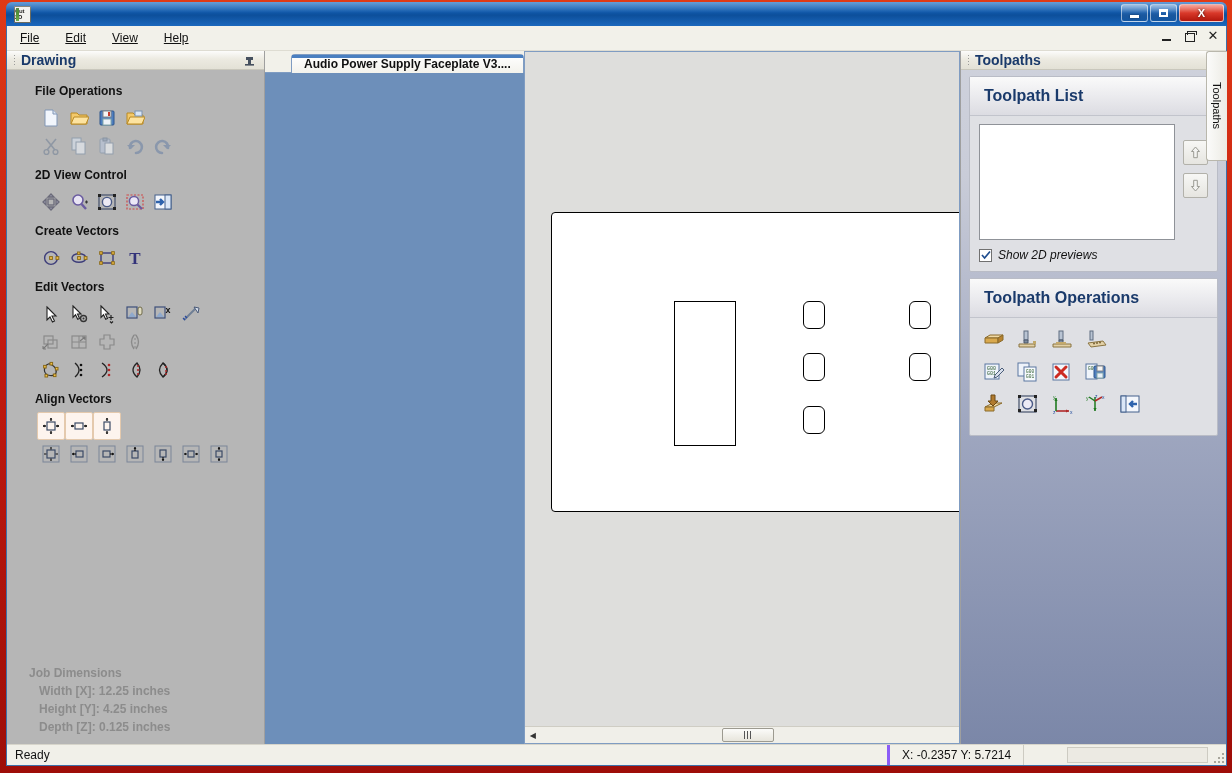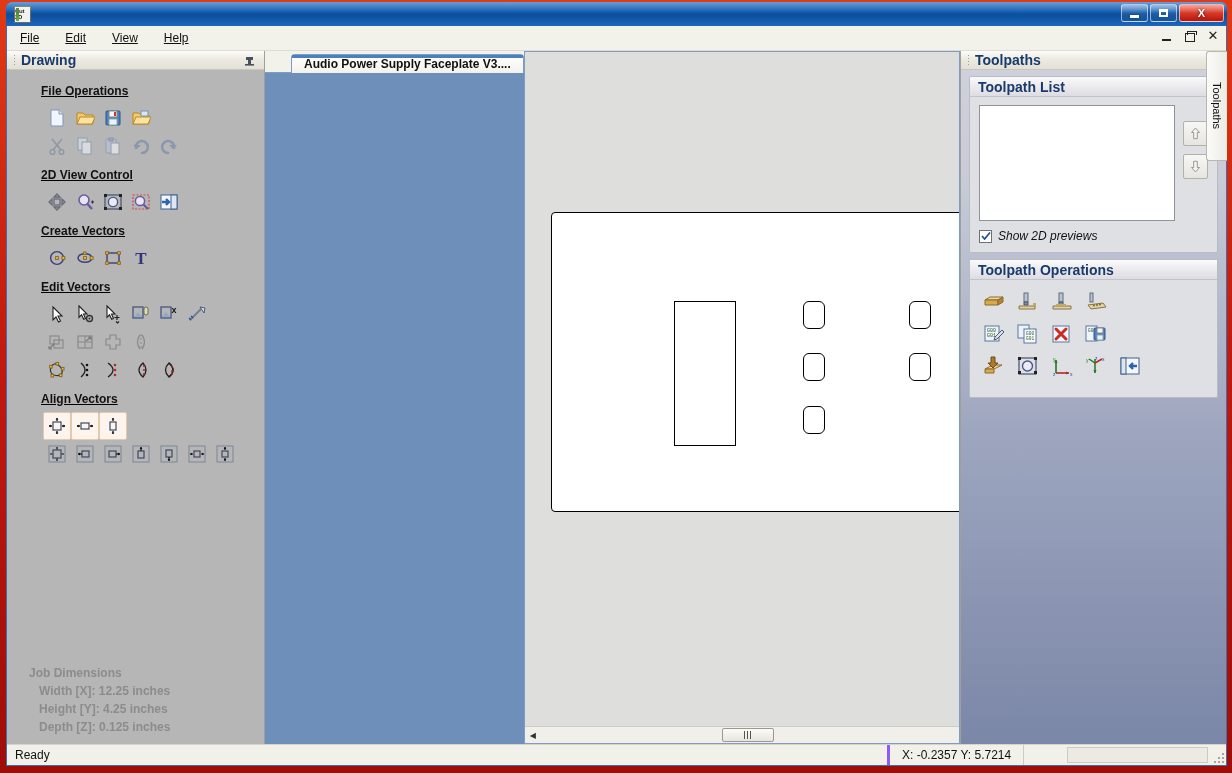--- a/index.html
+++ b/index.html
@@ -134,21 +134,21 @@
     width:3px; height:12px; margin:0 5px 0 6px;
     background:
       radial-gradient(circle, #8d8d8d 40%, transparent 41%) 0 0/3px 3px repeat-y;
     opacity:.85;
   }
   .pin-icon {
     position:absolute; right:8px; top:4px;
     width:13px; height:13px; color:#445; font-size:12px; line-height:13px; text-align:center;
   }
   .pin-icon svg { display:block; }
-  #drawing-body { flex:1 1 auto; padding: 6px 0 0 12px; overflow:hidden; position:relative;text-decoration:underline;}
+  #drawing-body { flex:1 1 auto; padding: 6px 0 0 6px; overflow:hidden; position:relative;}
   .section-title {
     font-size: 12px; font-weight: bold; color:#111;
     margin: 8px 0 6px 22px;
   }
   .icon-row { display:flex; margin-left: 24px; gap: 0px; }
   .tool-ico {
     width: 28px; height: 28px;
     display:flex; align-items:center; justify-content:center;
     position:relative;
   }
@@ -256,25 +256,25 @@
     border-left:1px solid #9f9f9f;
     position:relative;
   }
   .rp-group {
     margin: 6px 8px 0 8px;
     background:#dfe0e4;
     border:1px solid #b9bcc6;
     border-radius: 2px;
   }
   .rp-group-header {
-    height: 20px;
+    height: 39px;
     background: linear-gradient(180deg,#fafafa,#e8e8ec 60%, #dcdce2);
     border-bottom: 1px solid #c2c4cc;
-    display:flex; align-items:center; padding-left: 8px;
-    color:#1a3a6b; font-weight:bold; font-size:14px;
+    display:flex; align-items:center; padding-left: 14px;
+    color:#1a3a6b; font-weight:bold; font-size:16px;
   }
   .rp-group-body { padding: 8px 9px 9px 9px; }
   #toolpath-list-row { display:flex; gap: 8px; }
   #toolpath-listbox {
     flex:1 1 auto; height: 116px;
     background:#fff; border:1px solid #8f9298;
   }
   .list-arrows { display:flex; flex-direction:column; gap:8px; justify-content:flex-start; padding-top: 16px;}
   .arrow-btn {
     width: 25px; height: 25px;

